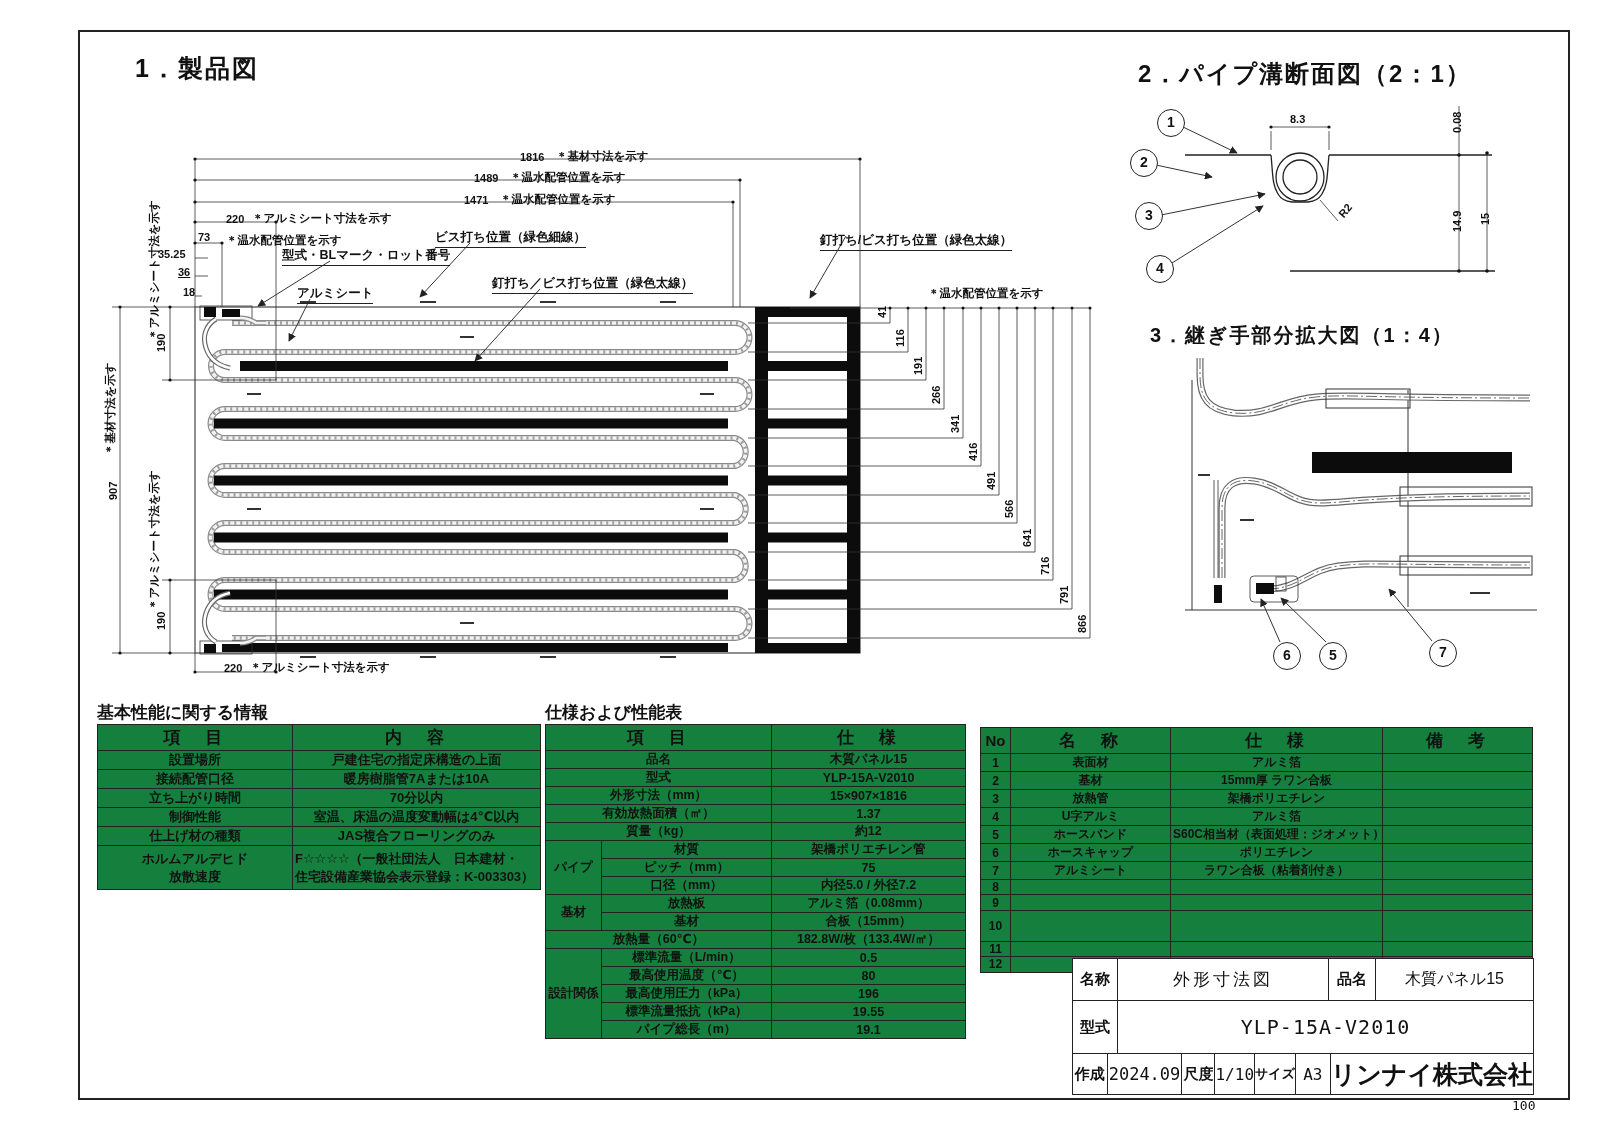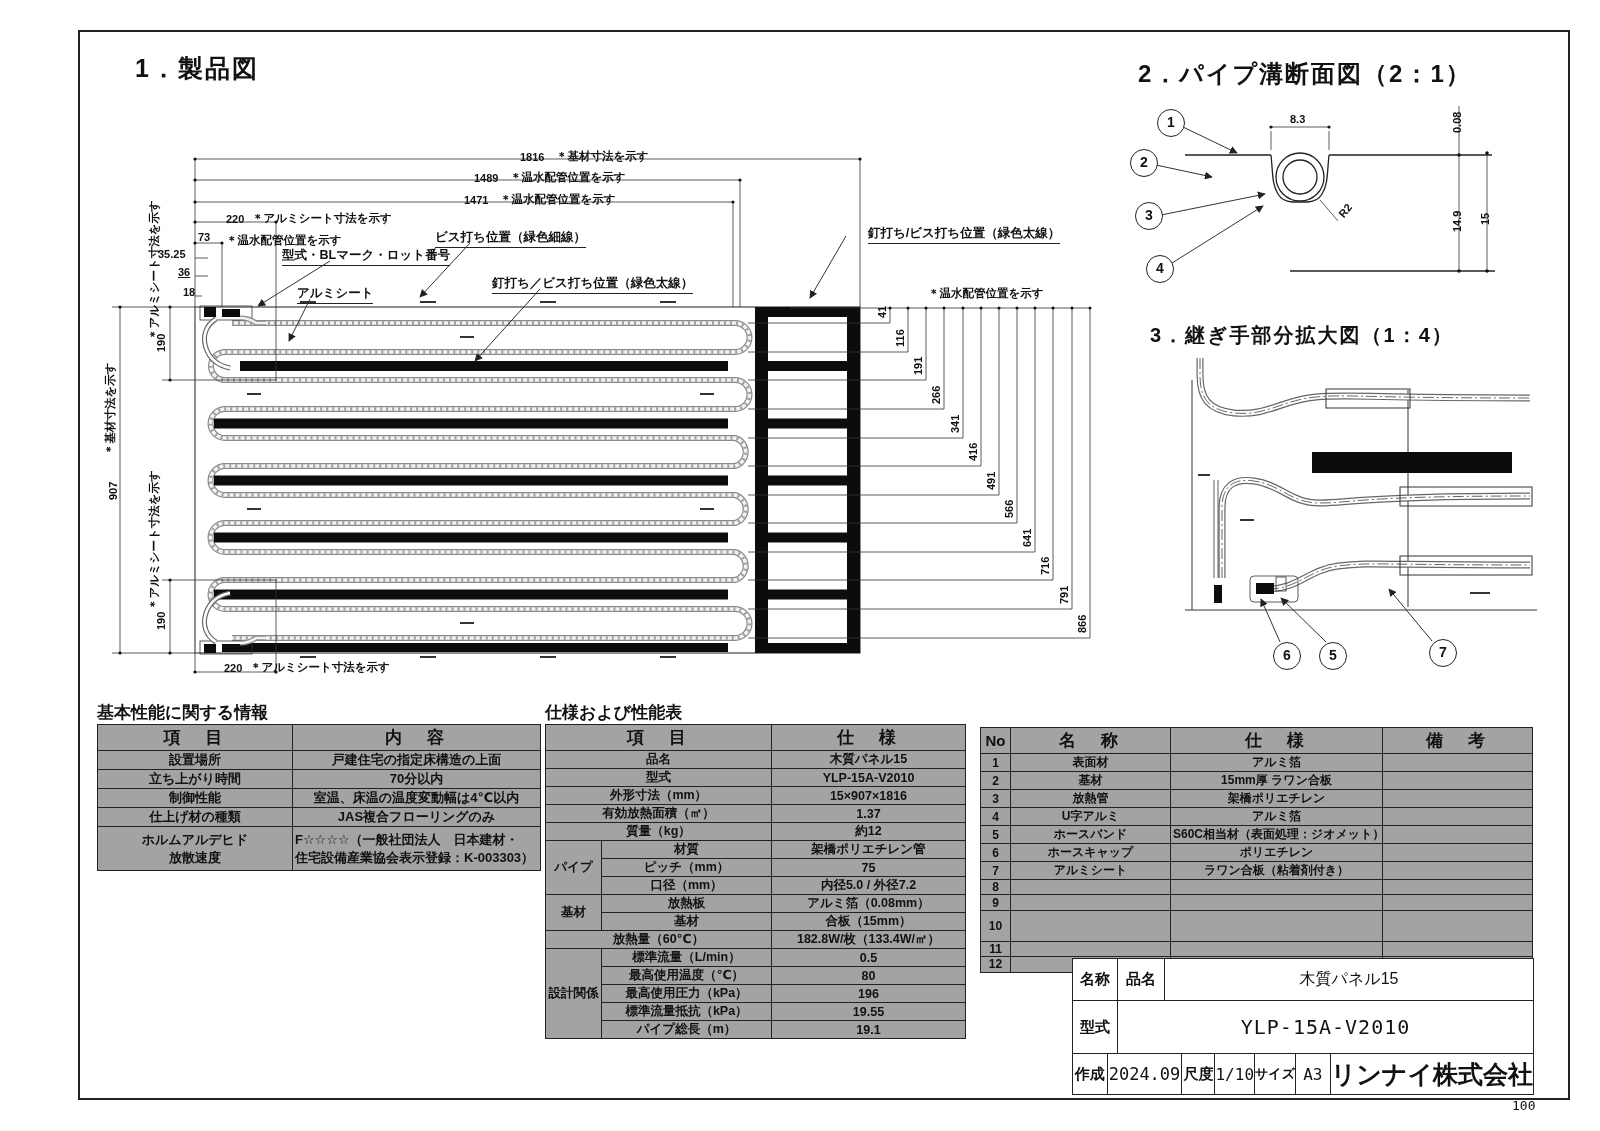--- a/index.html
+++ b/index.html
@@ -5,21 +5,21 @@
   html,body{margin:0;padding:0;background:#fff;}
   body{width:1600px;height:1131px;position:relative;font-family:"Liberation Sans","DejaVu Sans",sans-serif;color:#111;}
   .frame{position:absolute;left:78px;top:30px;width:1488px;height:1066px;border:2px solid #222;}
   .sec-title{position:absolute;font-weight:bold;font-size:25px;letter-spacing:2px;white-space:nowrap;}
   .dim{position:absolute;font-size:11px;font-weight:bold;white-space:nowrap;}
   .note{position:absolute;font-size:11.5px;font-weight:bold;white-space:nowrap;}
   .dwg-label{position:absolute;font-size:12.5px;font-weight:bold;border-bottom:1.5px solid #222;padding-bottom:1px;white-space:nowrap;}
   .rot{transform:rotate(-90deg);transform-origin:0 0;}
   .balloon{position:absolute;width:26px;height:26px;border:1.6px solid #222;border-radius:50%;background:#fff;text-align:center;line-height:25px;font-size:14px;font-weight:bold;}
   .tbl-title{position:absolute;font-size:17px;font-weight:bold;white-space:nowrap;}
-  table.dt{border-collapse:collapse;table-layout:fixed;position:absolute;background:#a3a3a3;}
+  table.dt{border-collapse:collapse;table-layout:fixed;position:absolute;background:#15803d;}
   table.dt td,table.dt th{border:1.4px solid #222;font-size:12.5px;font-weight:bold;text-align:center;padding:0 2px;overflow:hidden;white-space:nowrap;}
   table.dt th{font-size:17px;letter-spacing:4px;}
   table.basic td{white-space:pre-line;font-size:13px;}
   table.parts td{font-size:12px;}
   .tb{position:absolute;border:1.6px solid #222;background:#fff;}
   .tb-row{display:flex;border-bottom:1.4px solid #222;}
   .tb-row:last-child{border-bottom:none;}
   .tb-cell{border-left:1.4px solid #222;display:flex;align-items:center;justify-content:center;font-size:15px;font-weight:bold;white-space:nowrap;overflow:visible;}
   .tb-cell:first-child{border-left:none;}
   .mono{font-family:"DejaVu Sans Mono","Liberation Mono",monospace;font-weight:normal;}
@@ -215,21 +215,21 @@
 <div class="dim rot" style="left:1003px;top:518px;">566</div>
 <div class="dim rot" style="left:1021px;top:547px;">641</div>
 <div class="dim rot" style="left:1039px;top:575px;">716</div>
 <div class="dim rot" style="left:1058px;top:604px;">791</div>
 <div class="dim rot" style="left:1076px;top:633px;">866</div>
 
 <div class="dwg-label" style="left:435px;top:229px;">ビス打ち位置（緑色細線）</div>
 <div class="dwg-label" style="left:282px;top:247px;">型式・BLマーク・ロット番号</div>
 <div class="dwg-label" style="left:297px;top:285px;">アルミシート</div>
 <div class="dwg-label" style="left:492px;top:275px;">釘打ち／ビス打ち位置（緑色太線）</div>
-<div class="dwg-label" style="left:820px;top:225px;margin-left:48px;">釘打ち/ビス打ち位置（緑色太線）</div>
+<div class="dwg-label" style="left:820px;top:232px;">釘打ち/ビス打ち位置（緑色太線）</div>
 
 <svg style="left:1120px;top:95px;" width="410" height="200" viewBox="1120 95 410 200">
   <defs>
     <marker id="a2" viewBox="0 0 10 10" refX="9" refY="5" markerWidth="8" markerHeight="8" orient="auto">
         <path d="M0 0L10 5L0 10z" fill="#222"></path>
       </marker>
   </defs>
   <g class="g-line">
     <path d="M1185 155 H1271 M1329 155 H1492"></path>
     <path d="M1271 155 C1273 175,1272 184,1278 194 Q1282 201,1292 202 L1308 202 Q1318 201,1322 194 C1328 184,1327 175,1329 155"></path>
@@ -326,20 +326,24 @@
   <tbody>
       <tr style="height:26px;">
     <th>項　目</th>
     <th>内　容</th>
   </tr>
   <tr style="height:17px;">
         <td>設置場所</td>
         <td>戸建住宅の指定床構造の上面</td>
       </tr>
   <tr style="height:17px;">
+        <td>接続配管口径</td>
+        <td>暖房樹脂管7Aまたは10A</td>
+      </tr>
+  <tr style="height:17px;">
         <td>立ち上がり時間</td>
         <td>70分以内</td>
       </tr>
   <tr style="height:17px;">
         <td>制御性能</td>
         <td>室温、床温の温度変動幅は4℃以内</td>
       </tr>
   <tr style="height:17px;">
         <td>仕上げ材の種類</td>
         <td>JAS複合フローリングのみ</td>
@@ -520,20 +524,21 @@
         <td></td>
         <td></td>
         <td></td>
       </tr>
 </tbody>
   </table>
 
 <div class="tb" style="left:1072px;top:958px;width:460px;height:135px;">
   <div class="tb-row" style="height:41px;">
     <div class="tb-cell" style="width:44px;">名称</div>
+    <div class="tb-cell" style="width:210px;font-size:17px;font-weight:normal;letter-spacing:3px;">外形寸法図</div>
     <div class="tb-cell" style="width:46px;">品名</div>
     <div class="tb-cell" style="flex:1;font-size:16px;font-weight:normal;">木質パネル15</div>
   </div>
   <div class="tb-row" style="height:52px;">
     <div class="tb-cell" style="width:44px;">型式</div>
     <div class="tb-cell mono" style="flex:1;font-size:20px;letter-spacing:1px;">YLP-15A-V2010</div>
   </div>
   <div class="tb-row" style="height:40px;">
     <div class="tb-cell" style="width:44px;">作成</div>
     <div class="tb-cell mono" style="width:96px;font-size:17px;">2024.09</div>

